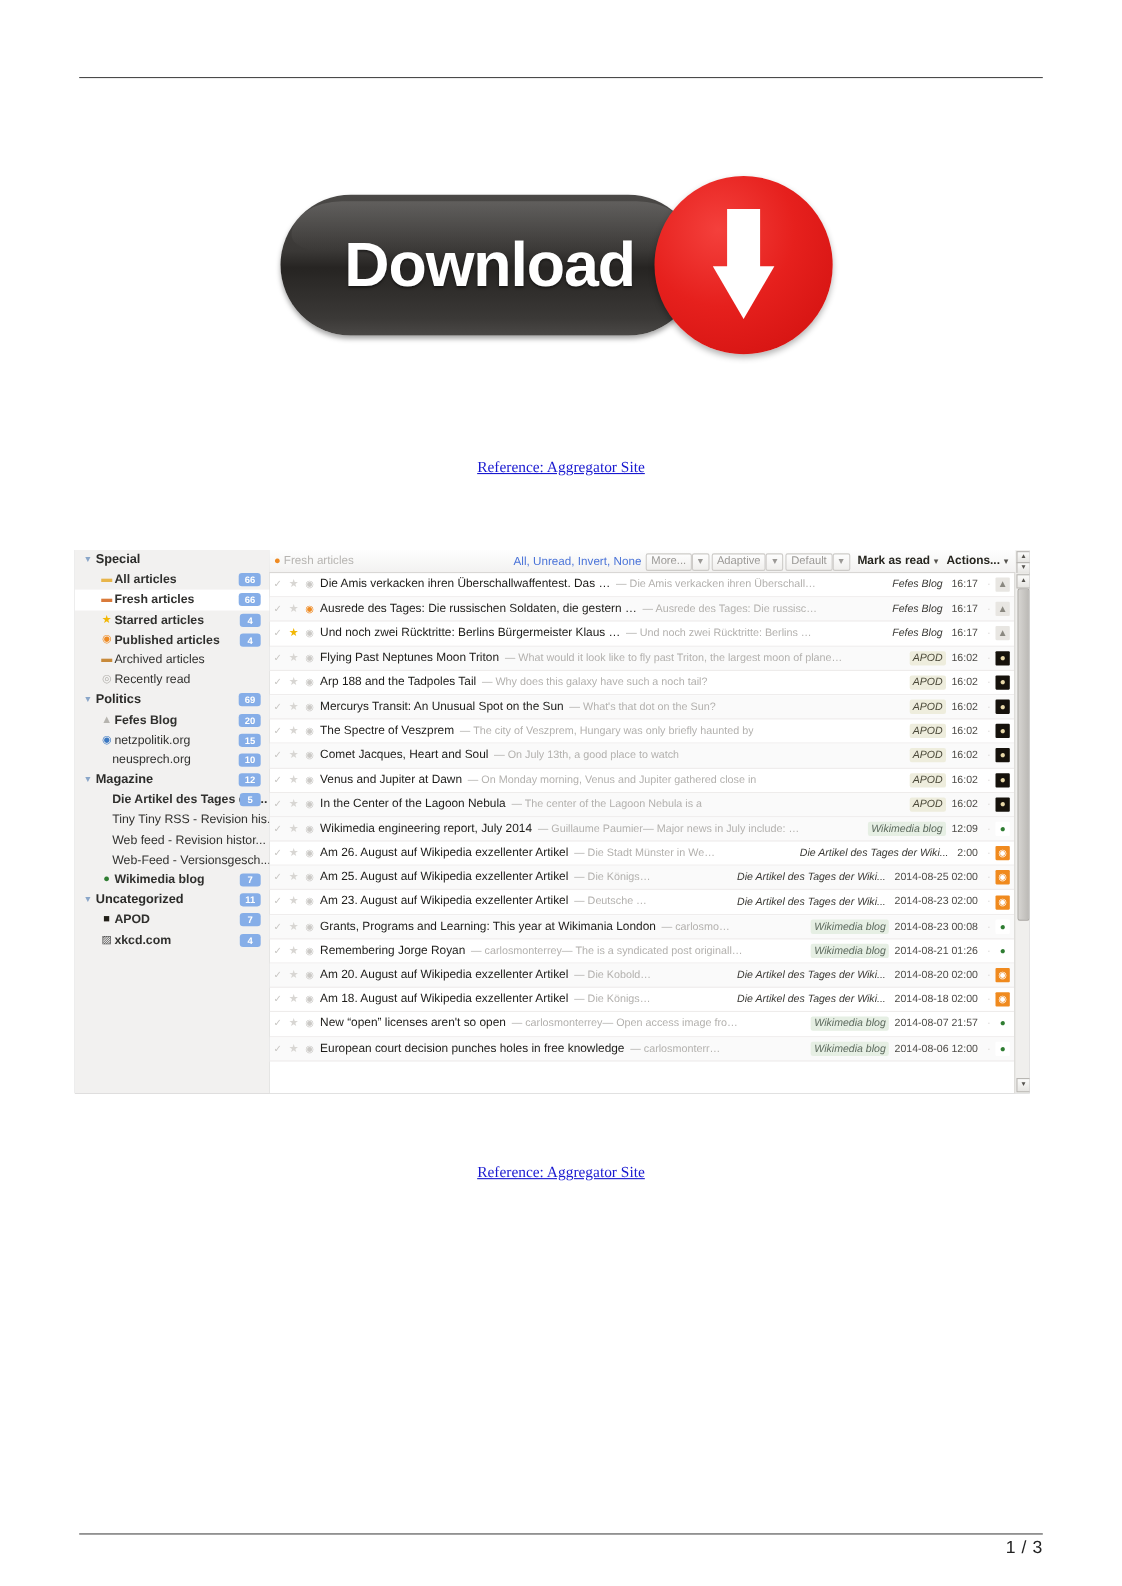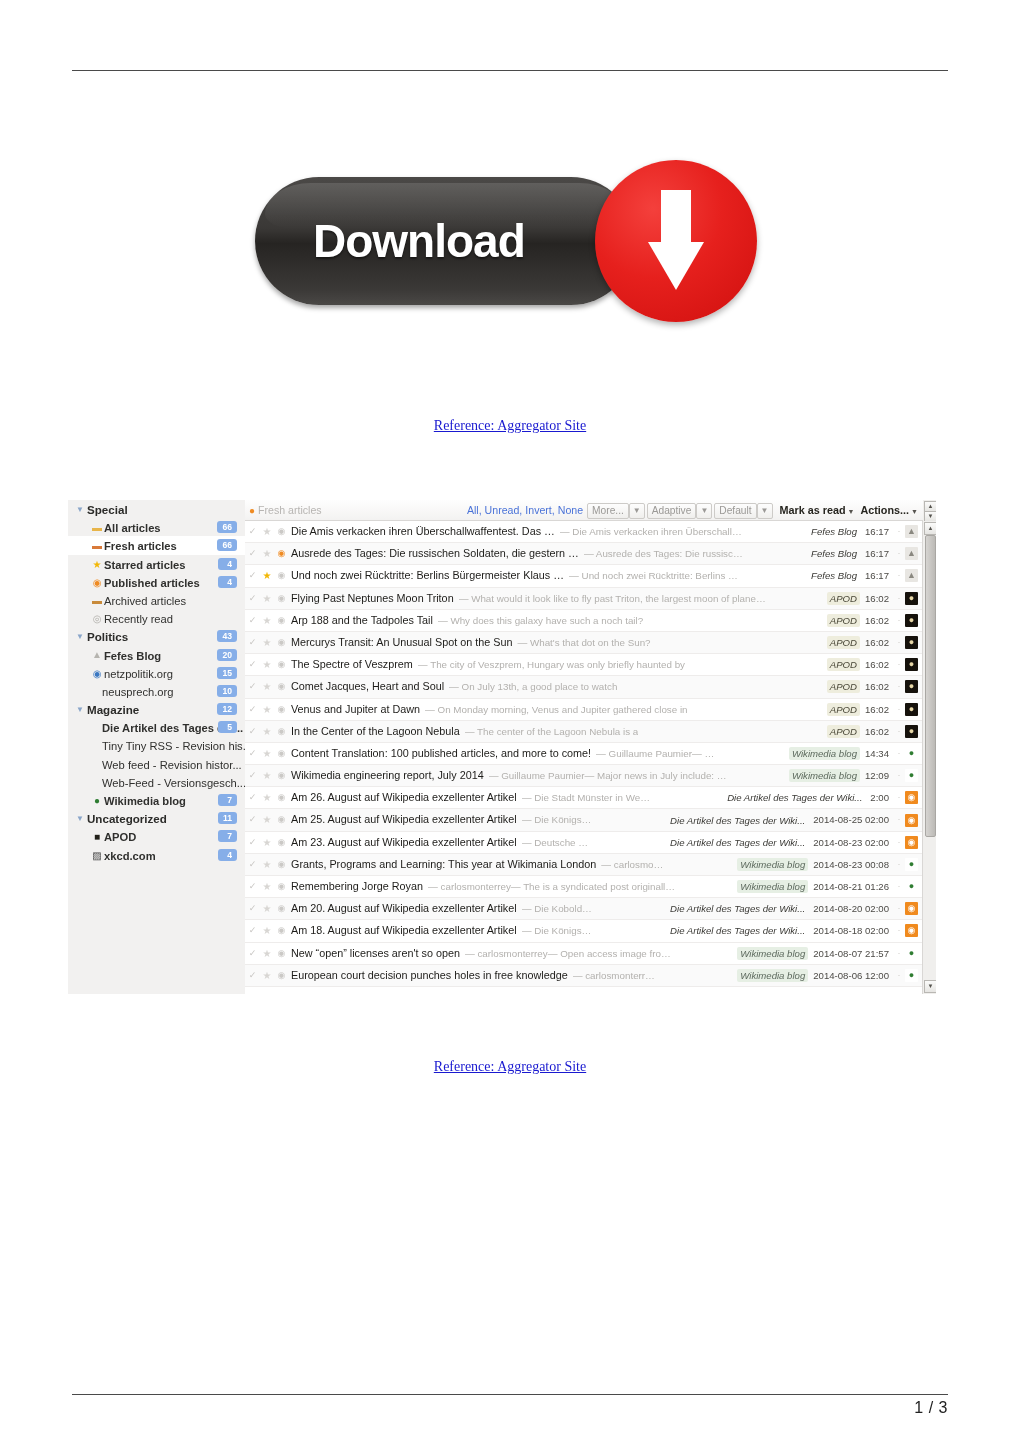--- a/index.html
+++ b/index.html
@@ -37,21 +37,21 @@
   }
   .dl-pill:after{
     content:"";position:absolute;left:10px;top:6px;right:10px;height:46px;
     border-radius:60px 60px 40px 40px/40px 40px 20px 20px;
     background:linear-gradient(180deg,rgba(255,255,255,.13),rgba(255,255,255,0));
   }
   .dl-text{
     position:absolute;left:58px;top:17px;width:330px;height:131px;
     line-height:128px;color:#fff;
     font-family:"Liberation Sans",sans-serif;
-    font-weight:bold;font-size:46px;letter-spacing:-1px;
+    font-weight:bold;font-size:57px;letter-spacing:-1px;
     text-shadow:0 2px 2px rgba(0,0,0,.45);
   }
   .dl-circle{
     position:absolute;left:340px;top:0px;width:162px;height:162px;
     border-radius:50%;
     background:radial-gradient(circle at 36% 30%,#f4403c 0%,#e6201d 45%,#cf0f0e 100%);
     box-shadow:0 3px 6px rgba(0,0,0,.3);
   }
   .dl-arrow{
     position:absolute;left:393px;top:30px;width:56px;height:100px;
@@ -104,21 +104,21 @@
   .sb-row .lb{vertical-align:middle;}
   .sb-row.cat > .lb{font-weight:bold;font-size:11.6px;color:#2b2b29;}
   .sb-row.feed.bold > .lb{font-weight:bold;}
   .sb-row.indent{padding-left:22px;}
   .sb-row.indent2{padding-left:34px;}
   .badge{
     position:absolute;right:8px;top:3px;
     background:#86aee8;color:#fff;
     font-size:8.6px;font-weight:bold;
     border-radius:3px;padding:1px 5px;line-height:10px;
-    min-width:9px;text-align:right;
+    min-width:9px;text-align:center;
   }
 
   
   .pane{
     position:absolute;left:177px;top:0;right:0;bottom:0;
     background:#fff;
   }
   .toolbar{
     position:relative;height:20px;
     background:linear-gradient(180deg,#fefefe,#f3f2f1);
@@ -245,21 +245,21 @@
 
     <div class="sidebar">
       <div id="sb-host">
           <div class="sb-row cat"><span class="tw">▼</span><span class="lb">Special</span></div>
           <div class="sb-row feed bold indent"><span class="ic" style="color:#e8b54a">▬</span><span class="lb">All articles</span><span class="badge">66</span></div>
           <div class="sb-row feed sel bold indent"><span class="ic" style="color:#d97a3a">▬</span><span class="lb">Fresh articles</span><span class="badge">66</span></div>
           <div class="sb-row feed bold indent"><span class="ic" style="color:#f2b705">★</span><span class="lb">Starred articles</span><span class="badge">4</span></div>
           <div class="sb-row feed bold indent"><span class="ic" style="color:#ef8b23">◉</span><span class="lb">Published articles</span><span class="badge">4</span></div>
           <div class="sb-row feed indent"><span class="ic" style="color:#c88a3a">▬</span><span class="lb">Archived articles</span></div>
           <div class="sb-row feed indent"><span class="ic" style="color:#b0aea9">◎</span><span class="lb">Recently read</span></div>
-          <div class="sb-row cat"><span class="tw">▼</span><span class="lb">Politics</span><span class="badge">43</span></div>
+          <div class="sb-row cat"><span class="tw">▼</span><span class="lb">Politics</span><span class="badge">69</span></div>
           <div class="sb-row feed bold indent"><span class="ic" style="color:#b6b4af">▲</span><span class="lb">Fefes Blog</span><span class="badge">20</span></div>
           <div class="sb-row feed indent"><span class="ic" style="color:#3b78c2">◉</span><span class="lb">netzpolitik.org</span><span class="badge">15</span></div>
           <div class="sb-row feed indent2"><span class="lb">neusprech.org</span><span class="badge">10</span></div>
           <div class="sb-row cat"><span class="tw">▼</span><span class="lb">Magazine</span><span class="badge">12</span></div>
           <div class="sb-row feed bold indent2"><span class="lb">Die Artikel des Tages der...</span><span class="badge">5</span></div>
           <div class="sb-row feed indent2"><span class="lb">Tiny Tiny RSS - Revision his...</span></div>
           <div class="sb-row feed indent2"><span class="lb">Web feed - Revision histor...</span></div>
           <div class="sb-row feed indent2"><span class="lb">Web-Feed - Versionsgesch...</span></div>
           <div class="sb-row feed bold indent"><span class="ic" style="color:#2f7d32">●</span><span class="lb">Wikimedia blog</span><span class="badge">7</span></div>
           <div class="sb-row cat"><span class="tw">▼</span><span class="lb">Uncategorized</span><span class="badge">11</span></div>
@@ -288,21 +288,20 @@
             <div class="row"><span class="ck">✓</span><span class="st">★</span><span class="rs">◉</span><span class="ttl">Die Amis verkacken ihren Überschallwaffentest. Das …</span><span class="exc">— Die Amis verkacken ihren Überschall…</span><span class="meta"><span class="feedtag plain">Fefes Blog</span><span class="dt">16:17</span><span class="dot">·</span><span class="fav fefes">▲</span></span></div>
             <div class="row alt"><span class="ck">✓</span><span class="st">★</span><span class="rs on">◉</span><span class="ttl">Ausrede des Tages: Die russischen Soldaten, die gestern …</span><span class="exc">— Ausrede des Tages: Die russisc…</span><span class="meta"><span class="feedtag plain">Fefes Blog</span><span class="dt">16:17</span><span class="dot">·</span><span class="fav fefes">▲</span></span></div>
             <div class="row"><span class="ck">✓</span><span class="st on">★</span><span class="rs">◉</span><span class="ttl">Und noch zwei Rücktritte: Berlins Bürgermeister Klaus …</span><span class="exc">— Und noch zwei Rücktritte: Berlins …</span><span class="meta"><span class="feedtag plain">Fefes Blog</span><span class="dt">16:17</span><span class="dot">·</span><span class="fav fefes">▲</span></span></div>
             <div class="row alt"><span class="ck">✓</span><span class="st">★</span><span class="rs">◉</span><span class="ttl">Flying Past Neptunes Moon Triton</span><span class="exc">— What would it look like to fly past Triton, the largest moon of plane…</span><span class="meta"><span class="feedtag apod">APOD</span><span class="dt">16:02</span><span class="dot">·</span><span class="fav apod">●</span></span></div>
             <div class="row"><span class="ck">✓</span><span class="st">★</span><span class="rs">◉</span><span class="ttl">Arp 188 and the Tadpoles Tail</span><span class="exc">— Why does this galaxy have such a noch tail?</span><span class="meta"><span class="feedtag apod">APOD</span><span class="dt">16:02</span><span class="dot">·</span><span class="fav apod">●</span></span></div>
             <div class="row alt"><span class="ck">✓</span><span class="st">★</span><span class="rs">◉</span><span class="ttl">Mercurys Transit: An Unusual Spot on the Sun</span><span class="exc">— What's that dot on the Sun?</span><span class="meta"><span class="feedtag apod">APOD</span><span class="dt">16:02</span><span class="dot">·</span><span class="fav apod">●</span></span></div>
             <div class="row"><span class="ck">✓</span><span class="st">★</span><span class="rs">◉</span><span class="ttl">The Spectre of Veszprem</span><span class="exc">— The city of Veszprem, Hungary was only briefly haunted by</span><span class="meta"><span class="feedtag apod">APOD</span><span class="dt">16:02</span><span class="dot">·</span><span class="fav apod">●</span></span></div>
             <div class="row alt"><span class="ck">✓</span><span class="st">★</span><span class="rs">◉</span><span class="ttl">Comet Jacques, Heart and Soul</span><span class="exc">— On July 13th, a good place to watch</span><span class="meta"><span class="feedtag apod">APOD</span><span class="dt">16:02</span><span class="dot">·</span><span class="fav apod">●</span></span></div>
             <div class="row"><span class="ck">✓</span><span class="st">★</span><span class="rs">◉</span><span class="ttl">Venus and Jupiter at Dawn</span><span class="exc">— On Monday morning, Venus and Jupiter gathered close in</span><span class="meta"><span class="feedtag apod">APOD</span><span class="dt">16:02</span><span class="dot">·</span><span class="fav apod">●</span></span></div>
             <div class="row alt"><span class="ck">✓</span><span class="st">★</span><span class="rs">◉</span><span class="ttl">In the Center of the Lagoon Nebula</span><span class="exc">— The center of the Lagoon Nebula is a</span><span class="meta"><span class="feedtag apod">APOD</span><span class="dt">16:02</span><span class="dot">·</span><span class="fav apod">●</span></span></div>
-            <div class="row"><span class="ck">✓</span><span class="st">★</span><span class="rs">◉</span><span class="ttl">Content Translation: 100 published articles, and more to come!</span><span class="exc">— Guillaume Paumier— …</span><span class="meta"><span class="feedtag wm">Wikimedia blog</span><span class="dt">14:34</span><span class="dot">·</span><span class="fav wm">●</span></span></div>
             <div class="row alt"><span class="ck">✓</span><span class="st">★</span><span class="rs">◉</span><span class="ttl">Wikimedia engineering report, July 2014</span><span class="exc">— Guillaume Paumier— Major news in July include: …</span><span class="meta"><span class="feedtag wm">Wikimedia blog</span><span class="dt">12:09</span><span class="dot">·</span><span class="fav wm">●</span></span></div>
             <div class="row"><span class="ck">✓</span><span class="st">★</span><span class="rs">◉</span><span class="ttl">Am 26. August auf Wikipedia exzellenter Artikel</span><span class="exc">— Die Stadt Münster in We…</span><span class="meta"><span class="feedtag plain">Die Artikel des Tages der Wiki...</span><span class="dt">2:00</span><span class="dot">·</span><span class="fav rss">◉</span></span></div>
             <div class="row alt"><span class="ck">✓</span><span class="st">★</span><span class="rs">◉</span><span class="ttl">Am 25. August auf Wikipedia exzellenter Artikel</span><span class="exc">— Die Königs…</span><span class="meta"><span class="feedtag plain">Die Artikel des Tages der Wiki...</span><span class="dt">2014-08-25 02:00</span><span class="dot">·</span><span class="fav rss">◉</span></span></div>
             <div class="row"><span class="ck">✓</span><span class="st">★</span><span class="rs">◉</span><span class="ttl">Am 23. August auf Wikipedia exzellenter Artikel</span><span class="exc">— Deutsche …</span><span class="meta"><span class="feedtag plain">Die Artikel des Tages der Wiki...</span><span class="dt">2014-08-23 02:00</span><span class="dot">·</span><span class="fav rss">◉</span></span></div>
             <div class="row alt"><span class="ck">✓</span><span class="st">★</span><span class="rs">◉</span><span class="ttl">Grants, Programs and Learning: This year at Wikimania London</span><span class="exc">— carlosmo…</span><span class="meta"><span class="feedtag wm">Wikimedia blog</span><span class="dt">2014-08-23 00:08</span><span class="dot">·</span><span class="fav wm">●</span></span></div>
             <div class="row"><span class="ck">✓</span><span class="st">★</span><span class="rs">◉</span><span class="ttl">Remembering Jorge Royan</span><span class="exc">— carlosmonterrey— The is a syndicated post originall…</span><span class="meta"><span class="feedtag wm">Wikimedia blog</span><span class="dt">2014-08-21 01:26</span><span class="dot">·</span><span class="fav wm">●</span></span></div>
             <div class="row alt"><span class="ck">✓</span><span class="st">★</span><span class="rs">◉</span><span class="ttl">Am 20. August auf Wikipedia exzellenter Artikel</span><span class="exc">— Die Kobold…</span><span class="meta"><span class="feedtag plain">Die Artikel des Tages der Wiki...</span><span class="dt">2014-08-20 02:00</span><span class="dot">·</span><span class="fav rss">◉</span></span></div>
             <div class="row"><span class="ck">✓</span><span class="st">★</span><span class="rs">◉</span><span class="ttl">Am 18. August auf Wikipedia exzellenter Artikel</span><span class="exc">— Die Königs…</span><span class="meta"><span class="feedtag plain">Die Artikel des Tages der Wiki...</span><span class="dt">2014-08-18 02:00</span><span class="dot">·</span><span class="fav rss">◉</span></span></div>
             <div class="row"><span class="ck">✓</span><span class="st">★</span><span class="rs">◉</span><span class="ttl">New “open” licenses aren't so open</span><span class="exc">— carlosmonterrey— Open access image fro…</span><span class="meta"><span class="feedtag wm">Wikimedia blog</span><span class="dt">2014-08-07 21:57</span><span class="dot">·</span><span class="fav wm">●</span></span></div>
             <div class="row alt"><span class="ck">✓</span><span class="st">★</span><span class="rs">◉</span><span class="ttl">European court decision punches holes in free knowledge</span><span class="exc">— carlosmonterr…</span><span class="meta"><span class="feedtag wm">Wikimedia blog</span><span class="dt">2014-08-06 12:00</span><span class="dot">·</span><span class="fav wm">●</span></span></div>

